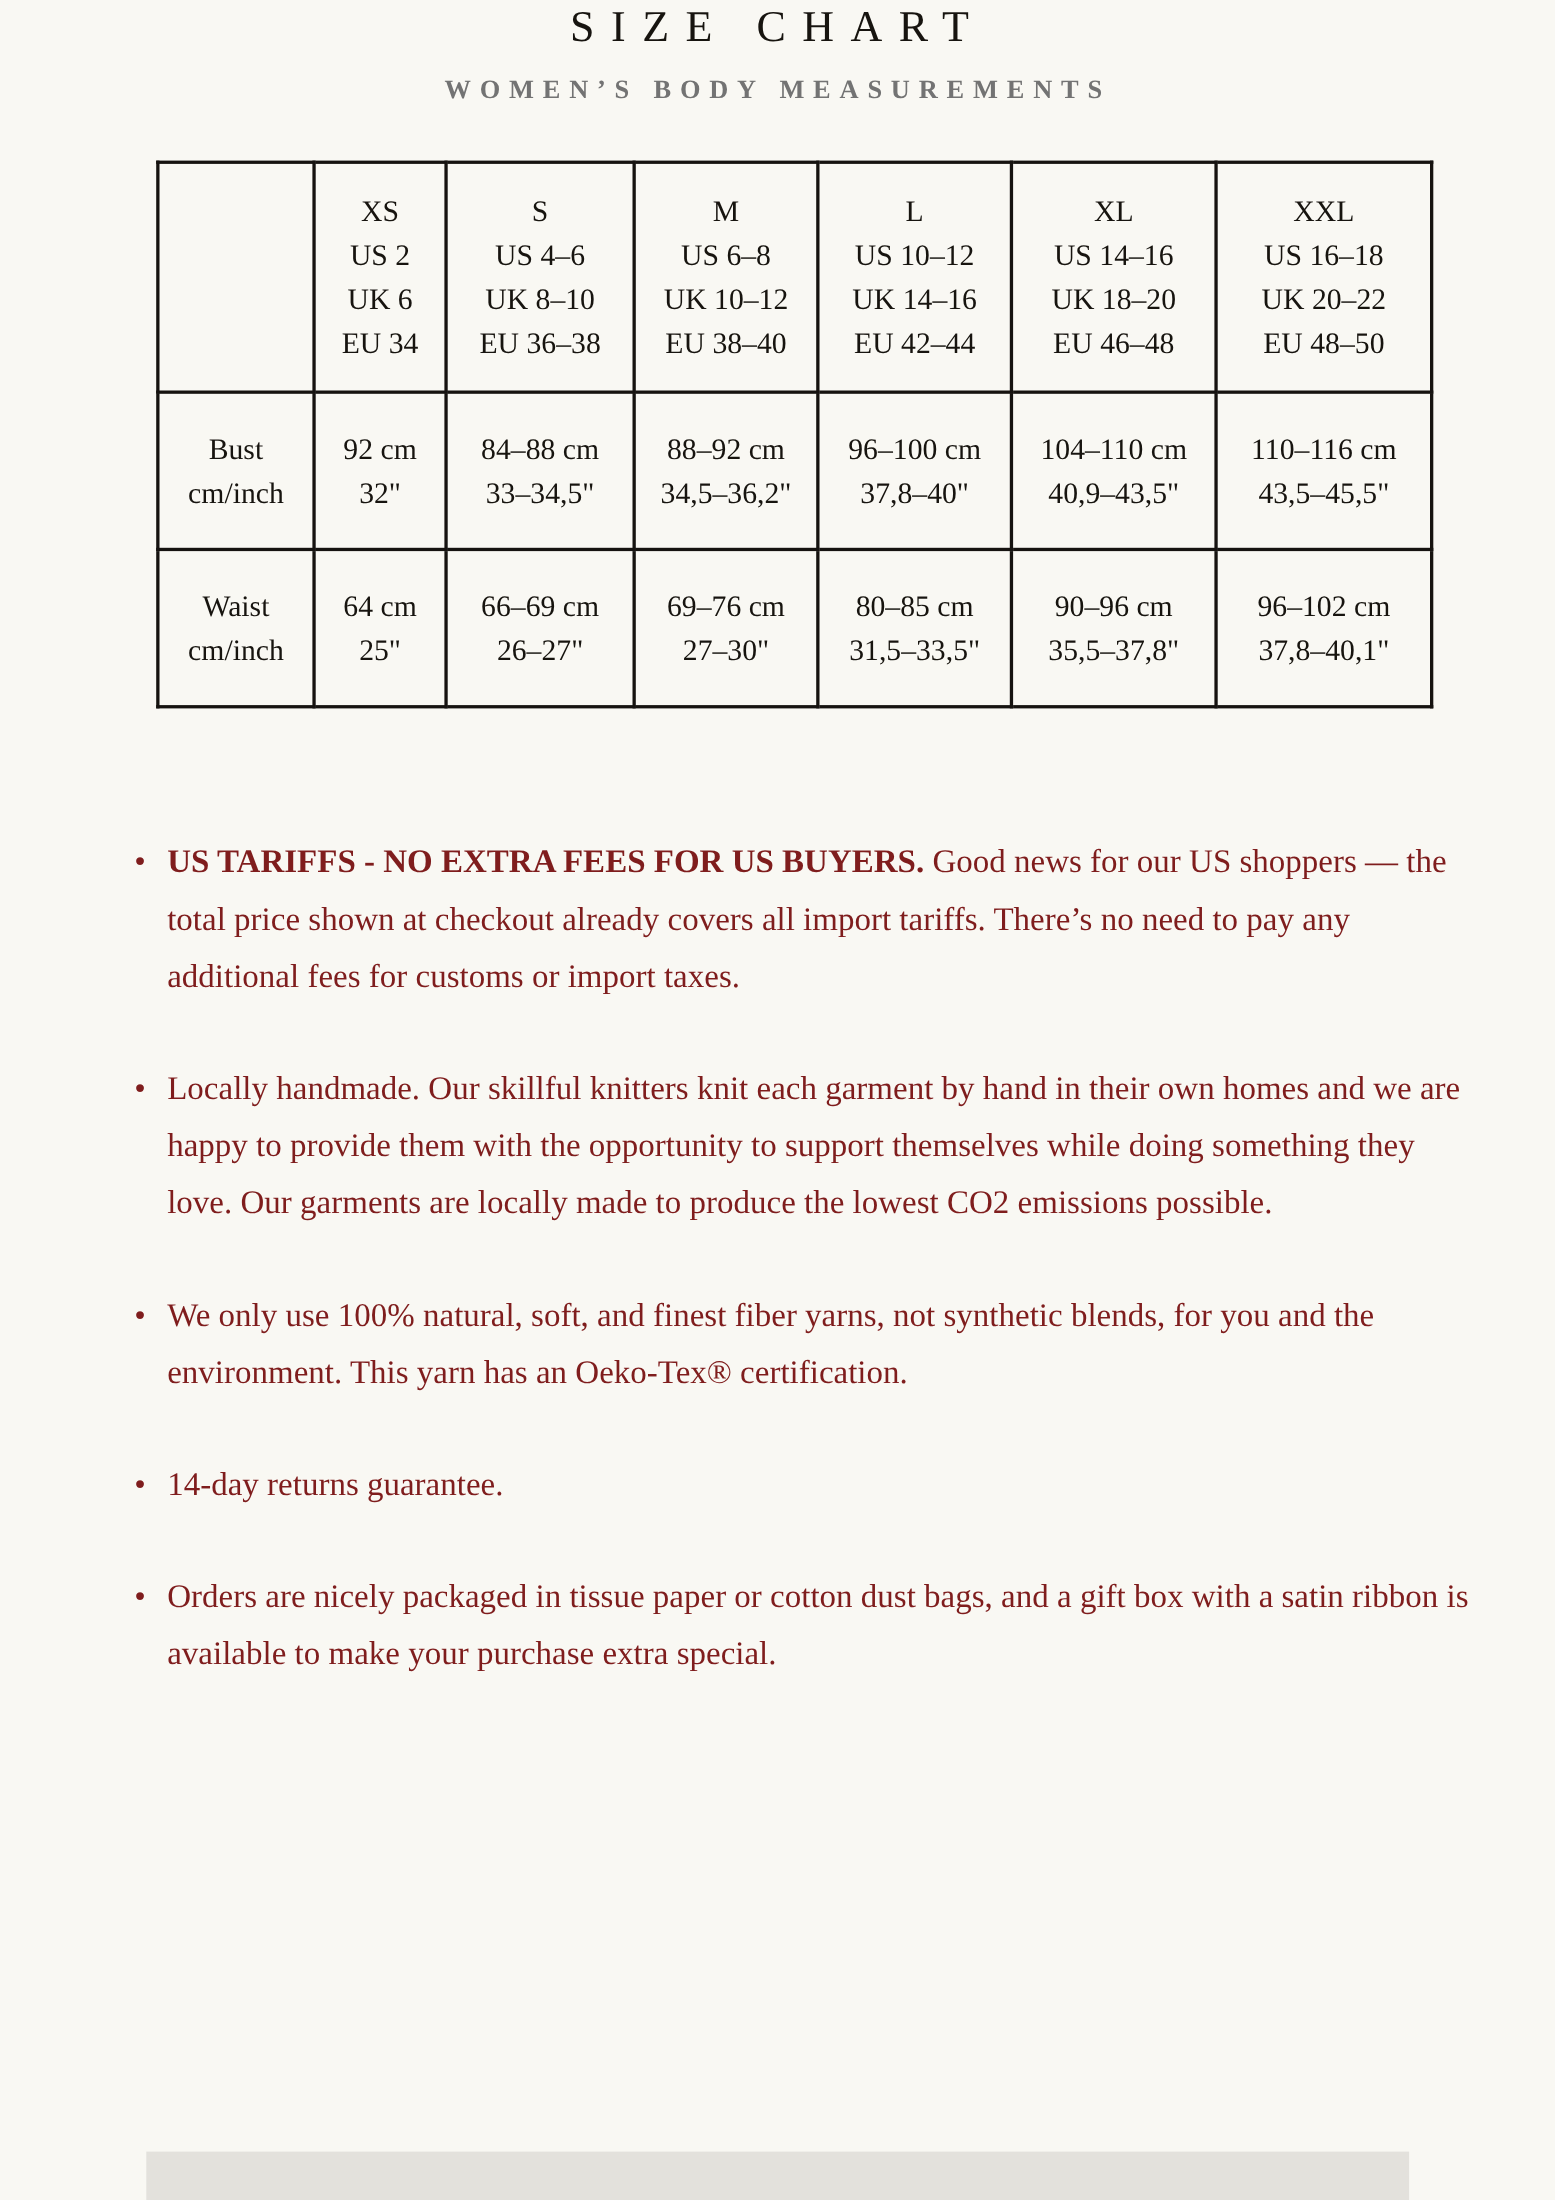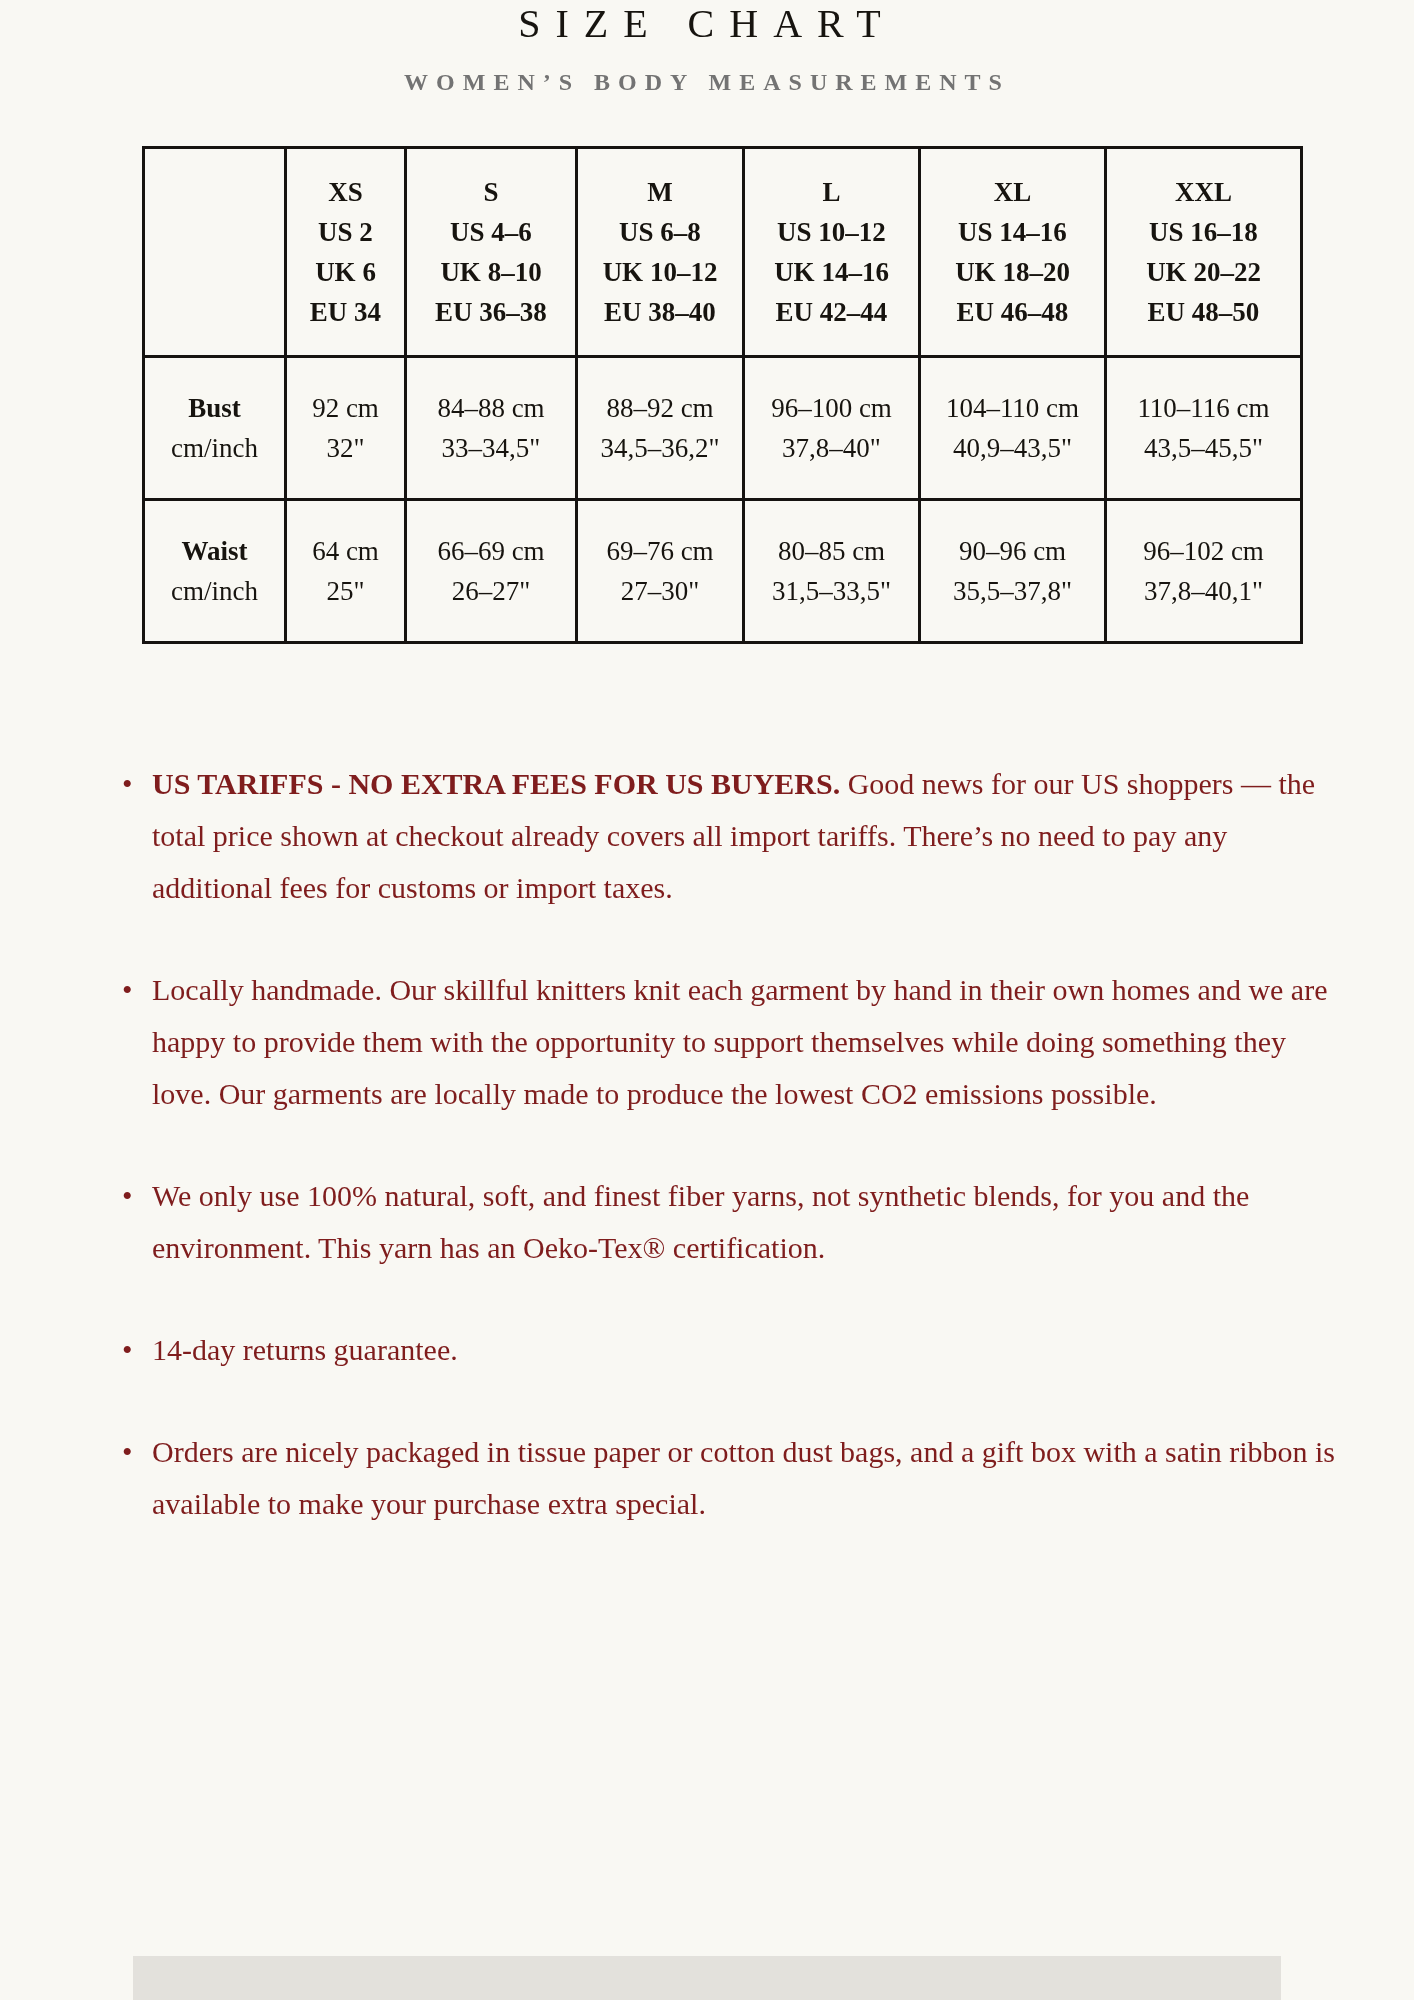--- a/index.html
+++ b/index.html
@@ -39,24 +39,24 @@
     border-collapse: collapse;
     table-layout: fixed;
     font-size: 27px;
   }
   table.size-table th, table.size-table td {
     border: 3px solid #161310;
     text-align: center;
     vertical-align: middle;
     padding: 0;
   }
-  table.size-table th { padding: 23px 4px; font-weight: 700; }
+  table.size-table th { padding: 23px 4px; font-weight: 400; }
   table.size-table td { padding: 30px 4px; font-weight: 400; }
   .cell-line { display: block; line-height: 40px; }
-  .row-label { font-weight: 700; }
+  .row-label { font-weight: 400; }
   .corner-cell { background: transparent; }
   ul.bullets {
     list-style: none;
     margin: 0;
     padding: 0;
     position: absolute;
     left: 152px;
     top: 758px;
     width: 1200px;
     font-size: 30px;

